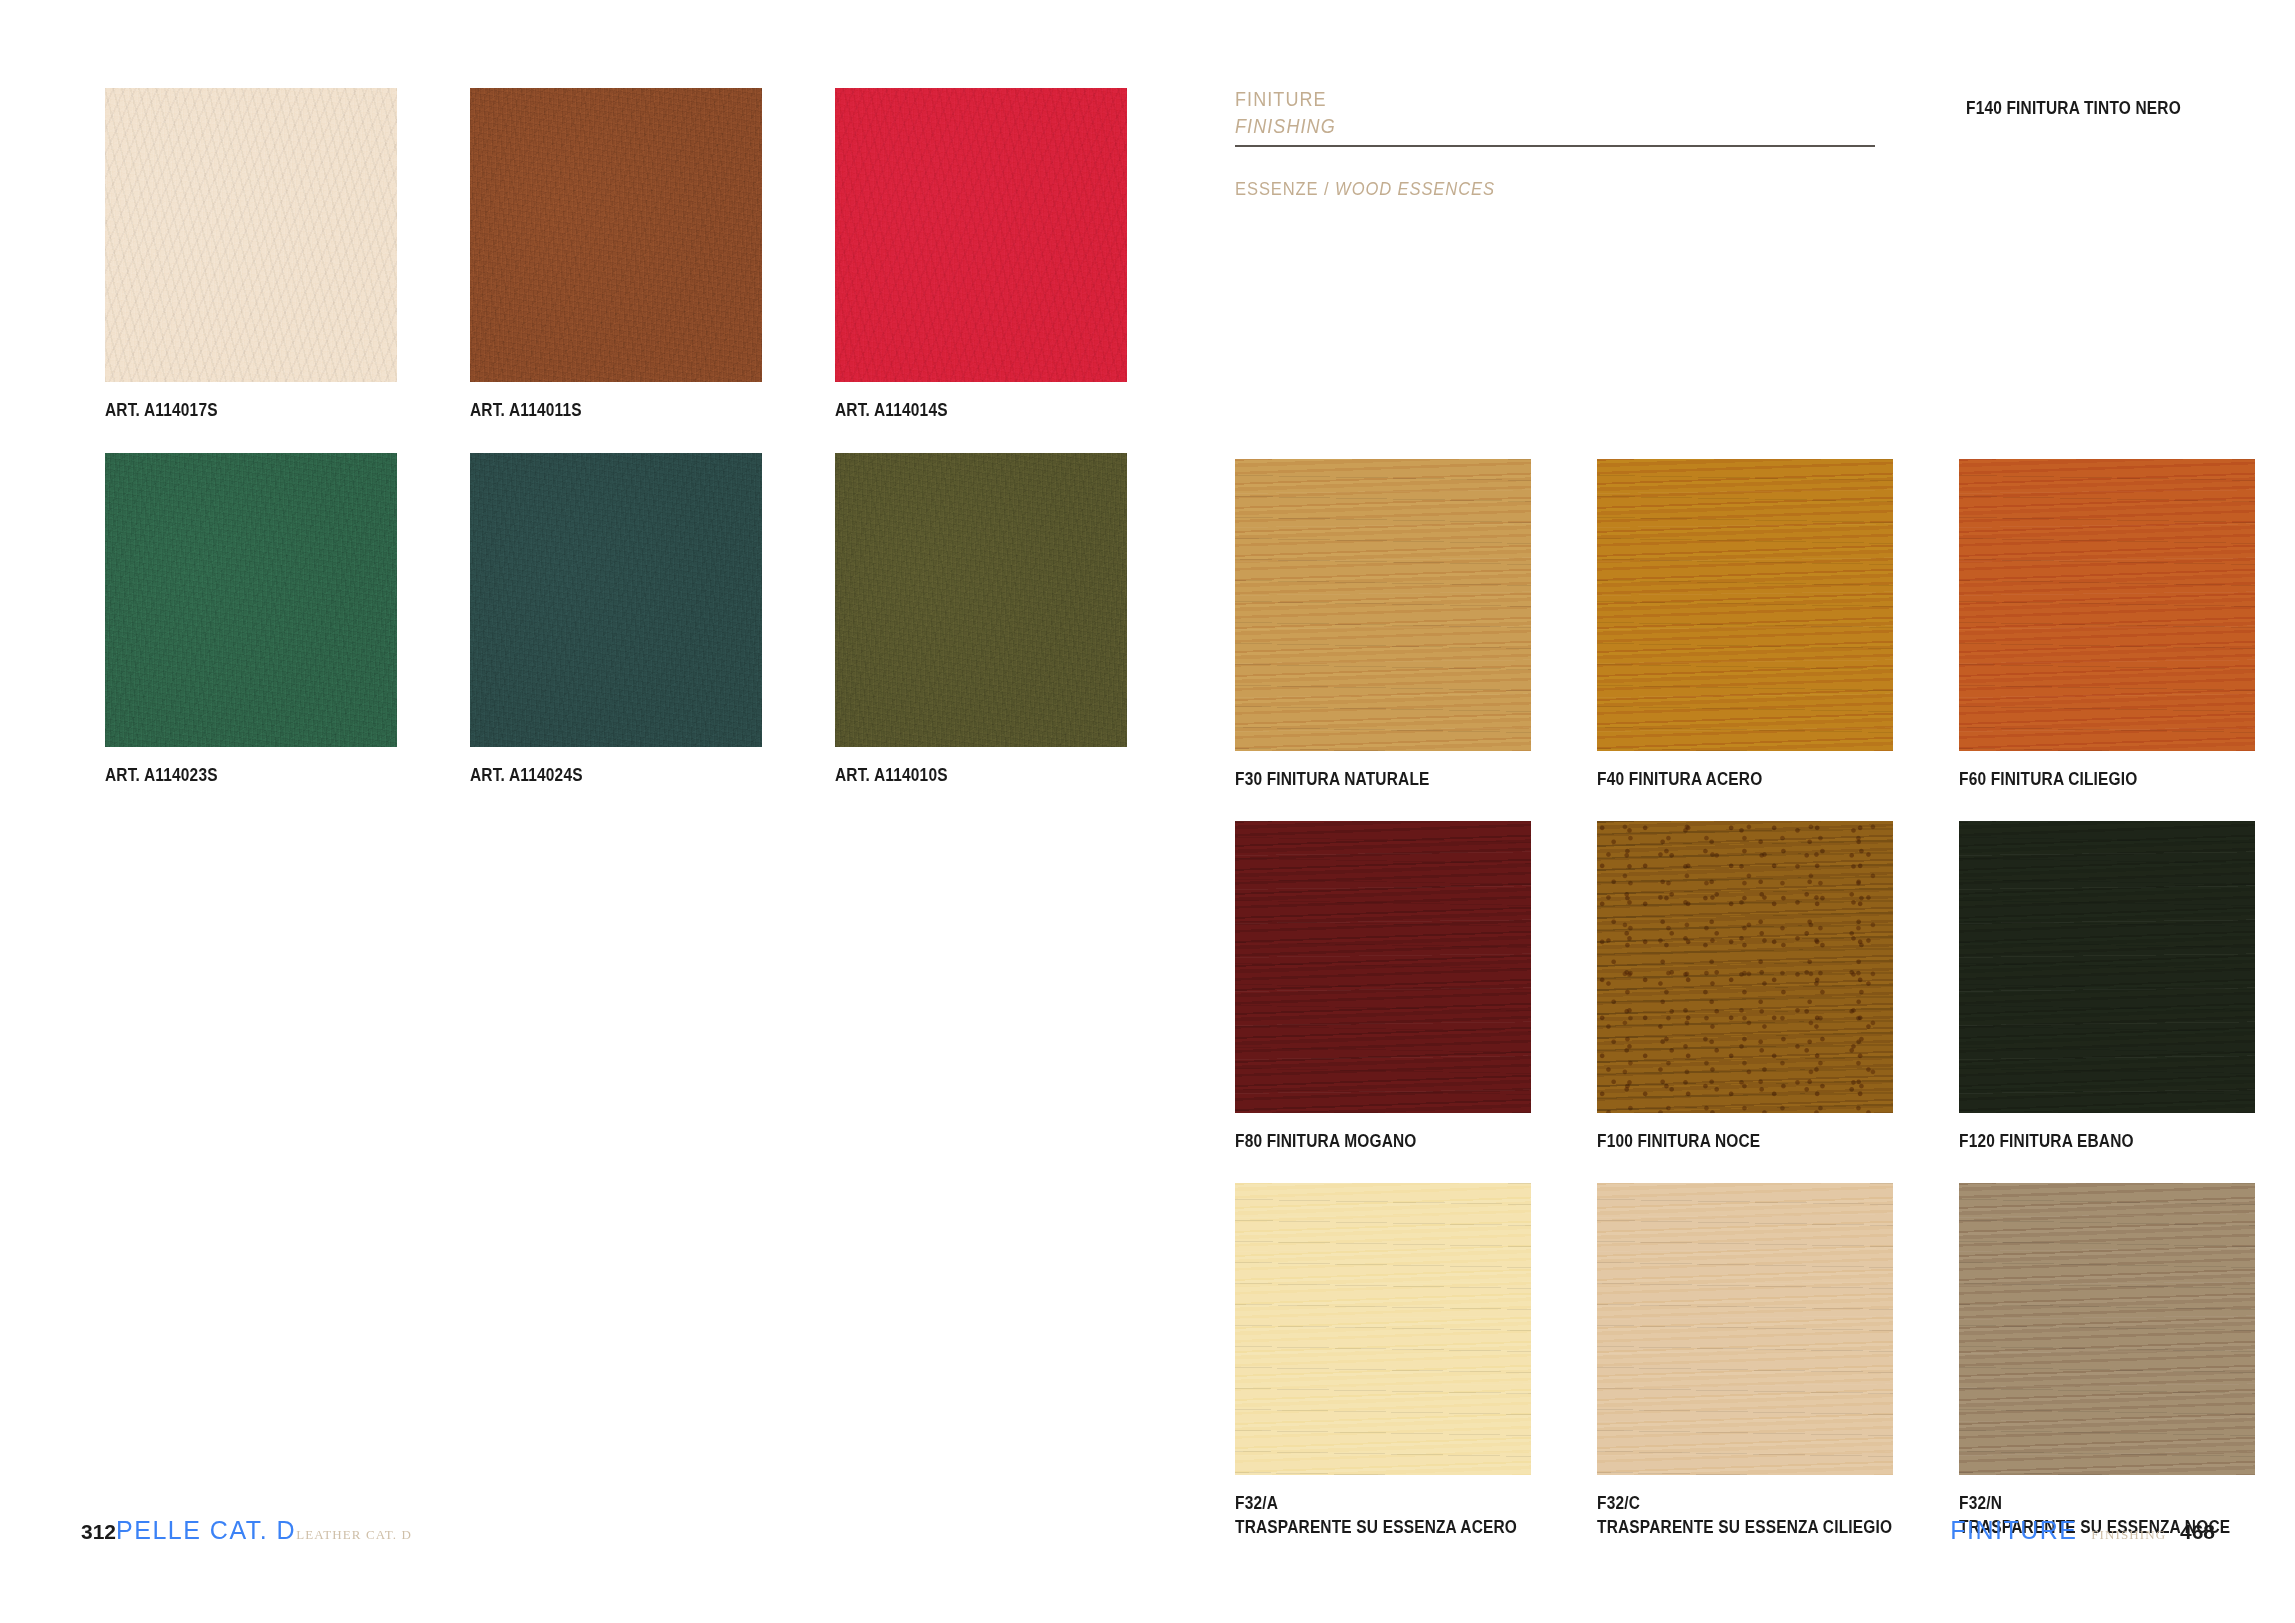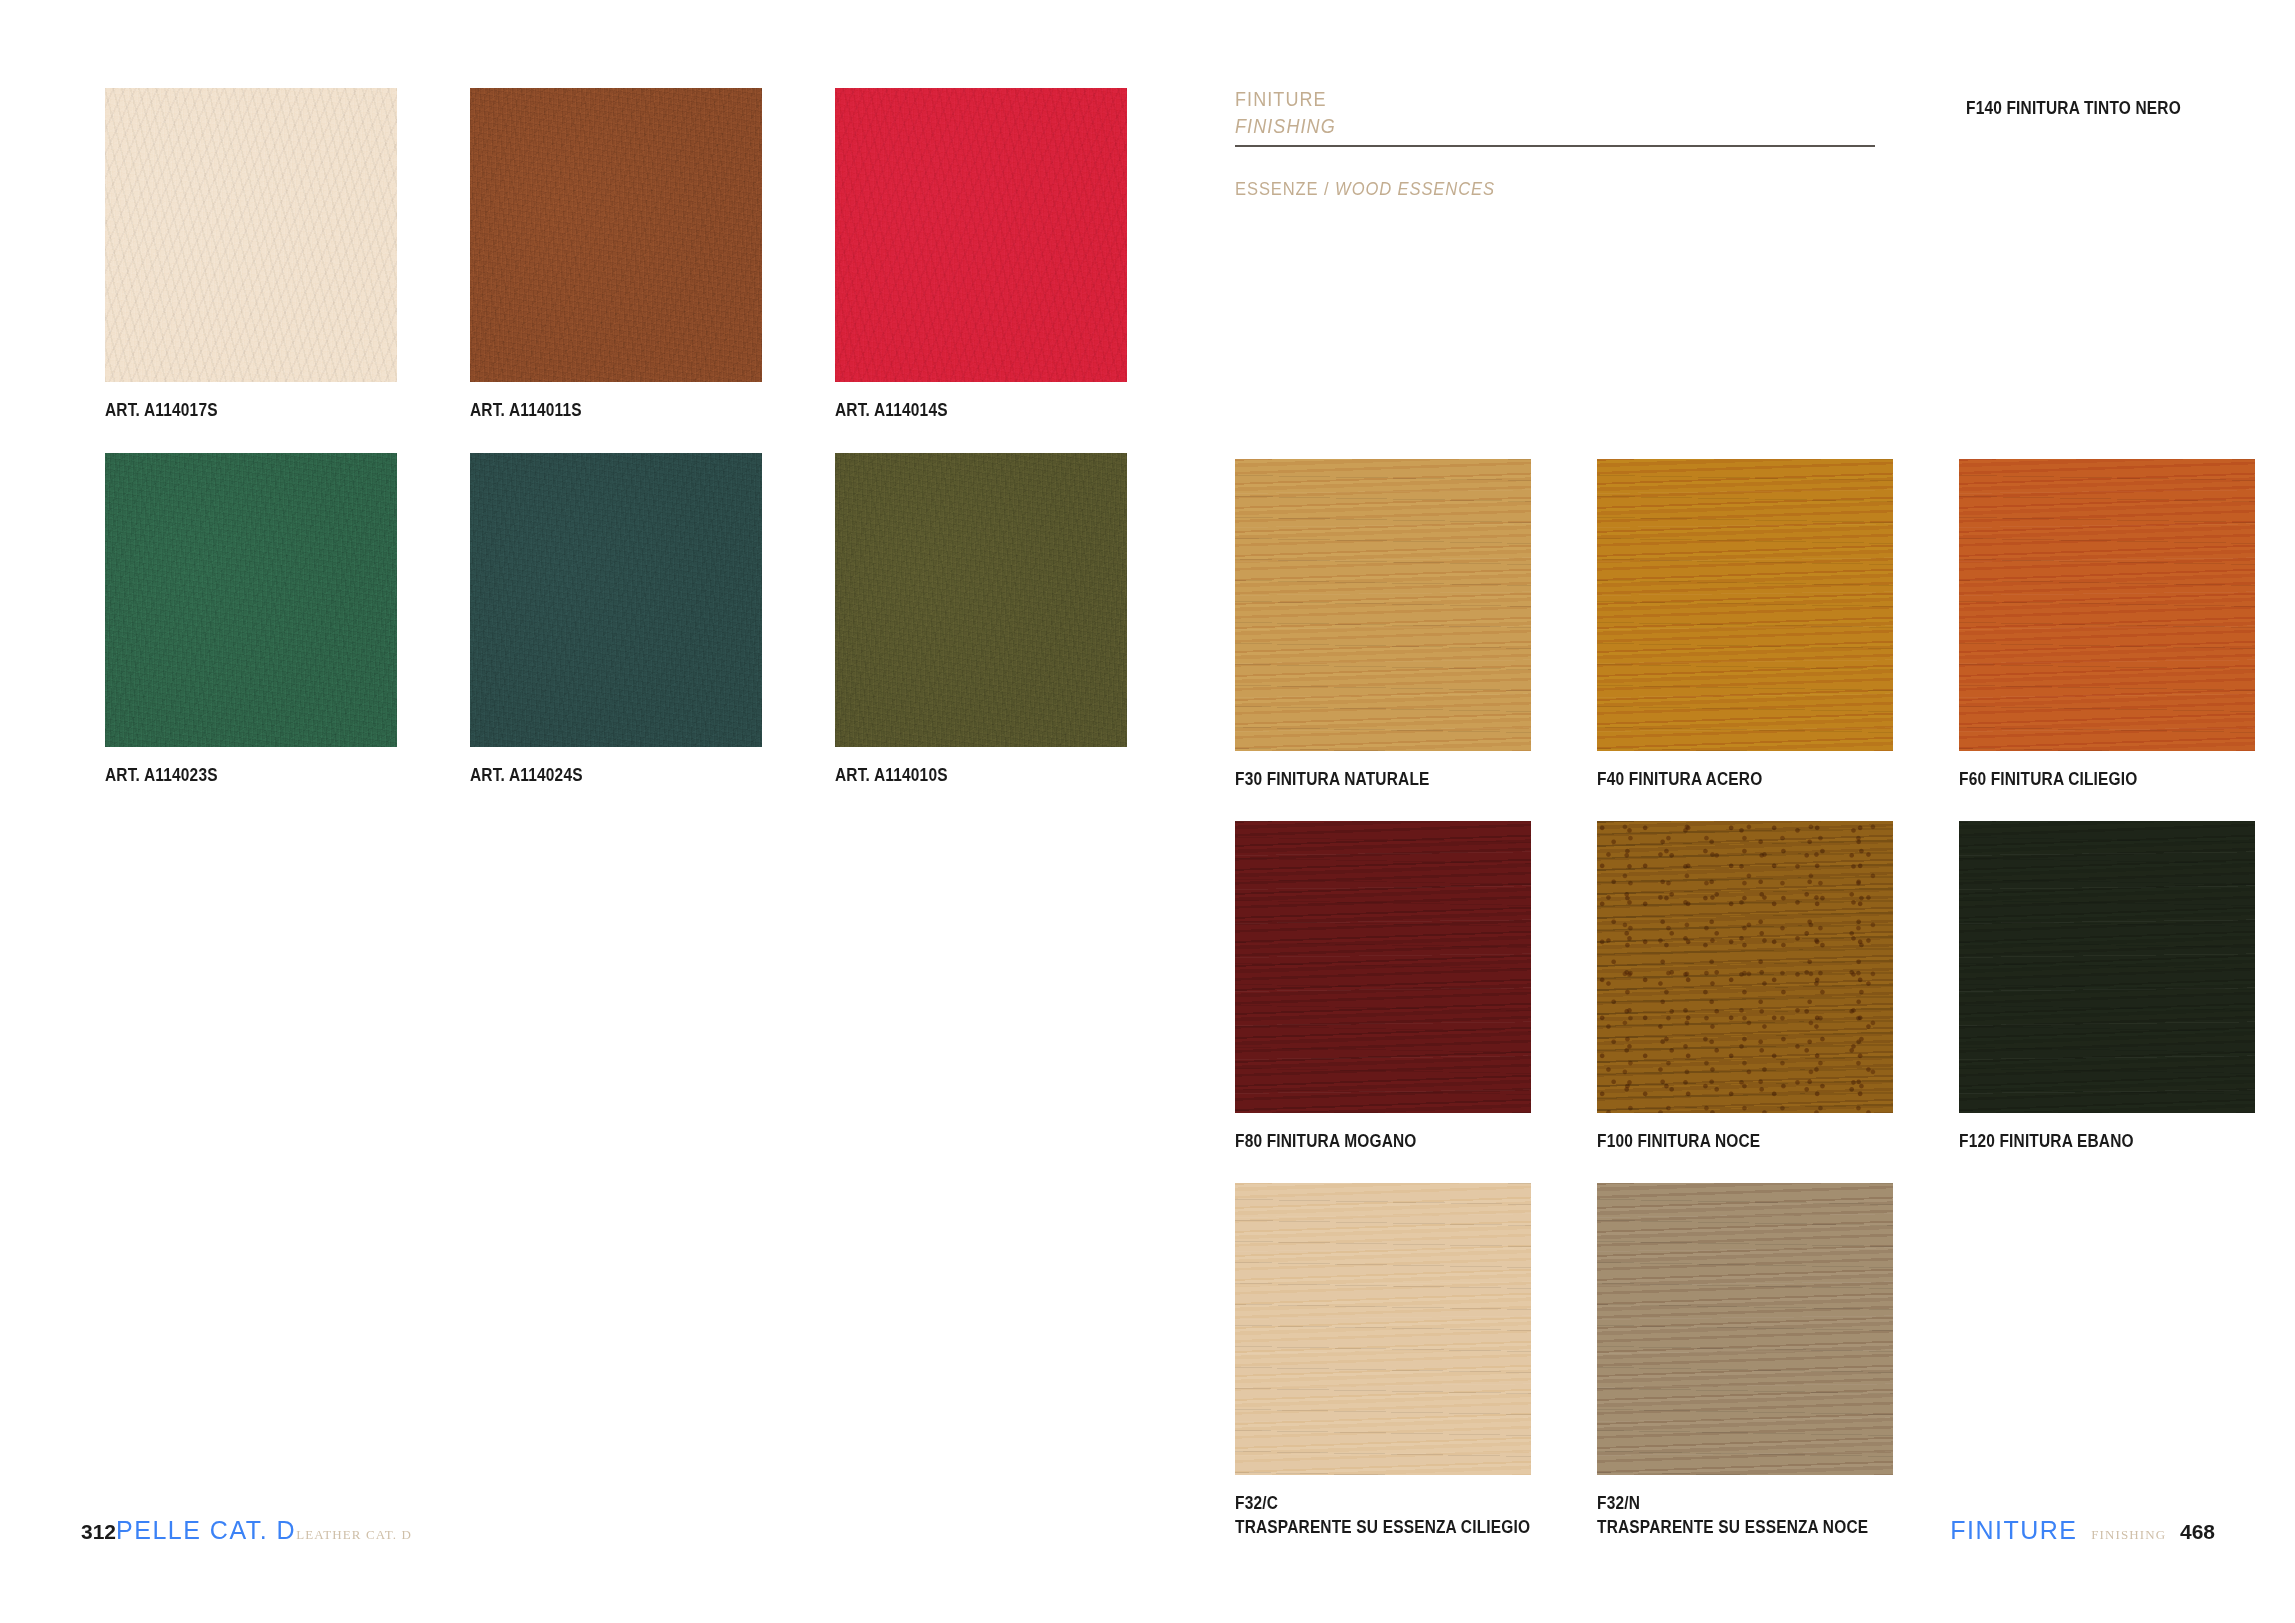--- a/index.html
+++ b/index.html
@@ -210,20 +210,27 @@
     <div class="cell">
       <div class="swatch wood-tex speckle" style="background-color:#8e5e18"></div>
       <div class="label">F100 FINITURA NOCE</div>
     </div>
 
     <div class="cell">
       <div class="swatch wood-tex" style="background-color:#1d2418"></div>
       <div class="label">F120 FINITURA EBANO</div>
     </div>
 
+    <div class="cell">
+      <div class="swatch wood-tex" style="background-color:#f5e3ae"></div>
+      <div class="label">
+        <span>F32/A</span>
+        <span class="l2">TRASPARENTE SU ESSENZA ACERO</span>
+      </div>
+    </div>
 
     <div class="cell">
       <div class="swatch wood-tex" style="background-color:#e3c7a2"></div>
       <div class="label">
         <span>F32/C</span>
         <span class="l2">TRASPARENTE SU ESSENZA CILIEGIO</span>
       </div>
     </div>
 
     <div class="cell">

